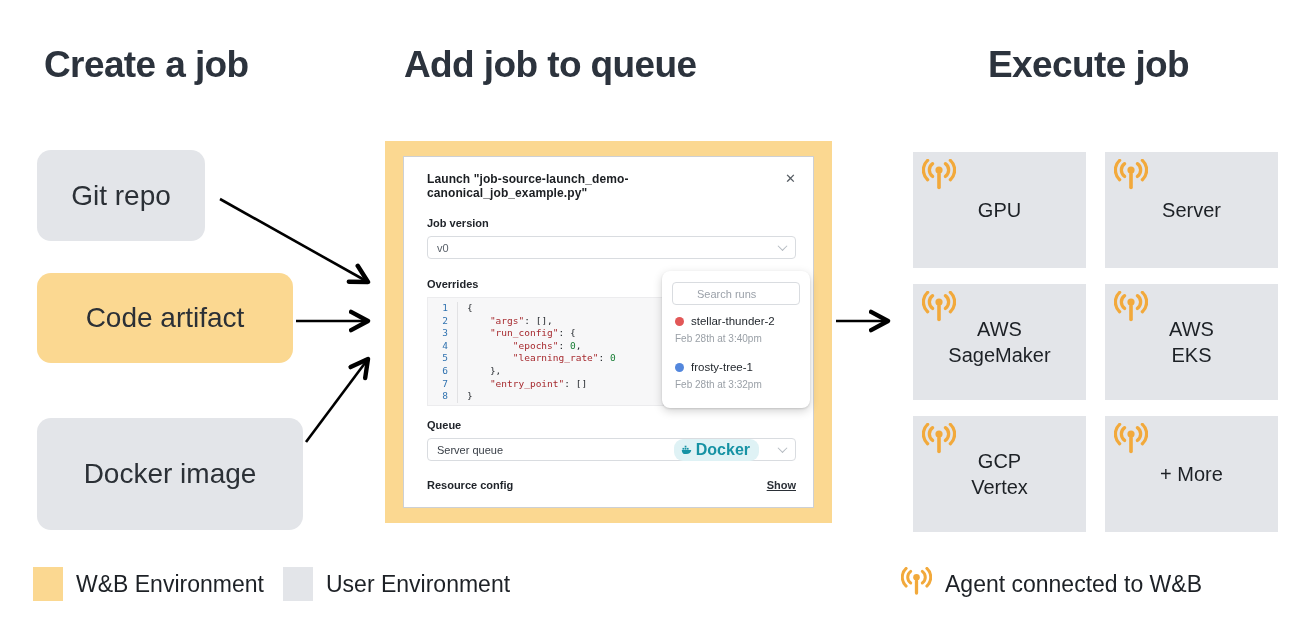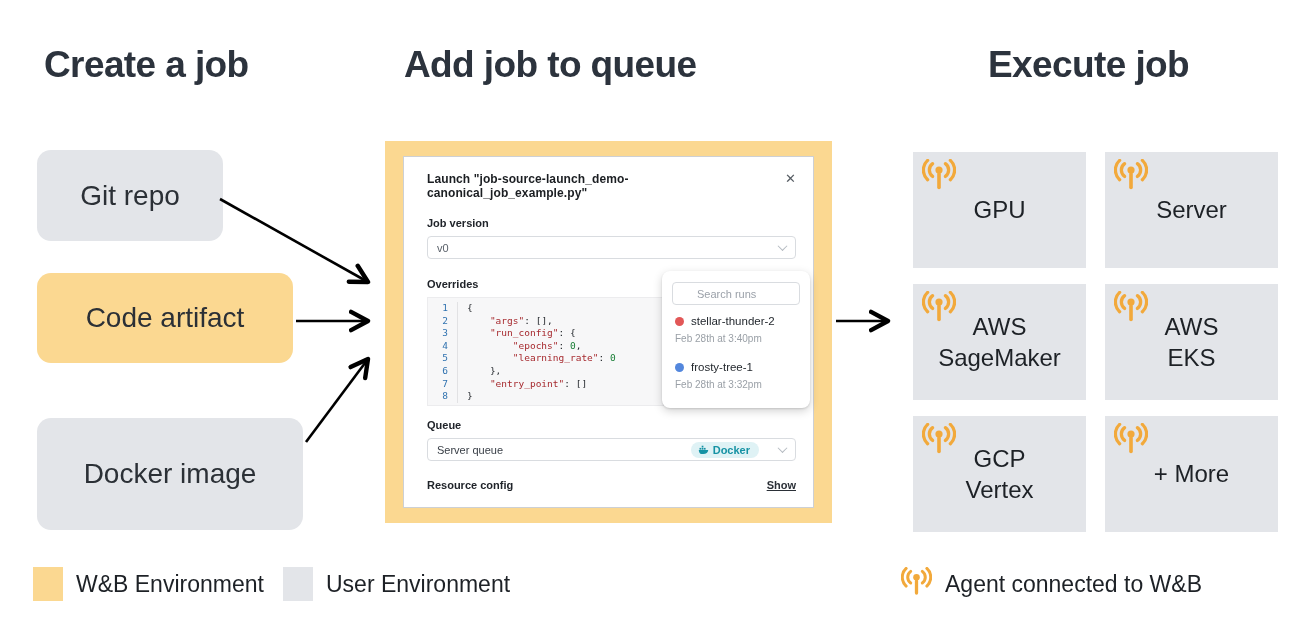--- a/index.html
+++ b/index.html
@@ -12,21 +12,21 @@
   .hdr-create { left:44px; }
   .hdr-queue { left:404px; }
   .hdr-execute { left:988px; }
 
   
   .arrows { position:absolute; left:0; top:0; width:1314px; height:642px; pointer-events:none; z-index:5; }
 
   
   .src { position:absolute; display:flex; align-items:center; justify-content:center;
          border-radius:14px; font-size:28px; color:#2b3036; }
-  .src-git    { left:37px;  top:150px; width:186px; height:91px; background:var(--user-gray); }
+  .src-git    { left:37px;  top:150px; width:168px; height:91px; background:var(--user-gray); }
   .src-code   { left:37px;  top:273px; width:256px; height:90px; background:var(--wandb-yellow); }
   .src-docker { left:37px;  top:418px; width:266px; height:112px; background:var(--user-gray); }
 
   
   .frame { position:absolute; left:385px; top:141px; width:447px; height:382px; background:var(--wandb-yellow); }
   .dialog { position:absolute; left:18px; top:15px; width:411px; height:352px; background:#fff;
             border:1px solid #cdd0d4; padding:15px 17px 0 23px; }
   .dlg-head { display:flex; align-items:flex-start; justify-content:space-between; }
   .dlg-title { font-size:12px; font-weight:700; color:#1b1e22; letter-spacing:0.1px; }
   .close { font-size:13px; color:#565c63; line-height:1; cursor:pointer; padding-left:6px; }
@@ -45,40 +45,40 @@
             font-family:"DejaVu Sans Mono","Liberation Mono",monospace; font-size:9.5px; padding-top:4px; }
   .cl { display:flex; line-height:12.6px; white-space:pre; }
   .cl .ln { width:30px; flex:none; text-align:right; padding-right:9px; color:var(--code-line-num); border-right:1px solid #e2e2e4; }
   .cl .ct { padding-left:9px; color:#24282d; }
   .tok-k { color:var(--code-key); }
   .tok-n { color:var(--code-num); }
 
   .mt-queue { margin-top:13px; }
   .queue-select { color:#383e46; }
   .pill { display:flex; align-items:center; gap:4px; background:var(--docker-pill-bg); color:var(--docker-teal);
-          font-size:11px; font-weight:700; border-radius:9px; padding:2px 9px 2px 7px; margin-right:14px; }
+          font-size:16px; font-weight:700; border-radius:9px; padding:2px 9px 2px 7px; margin-right:14px; }
   .show { font-size:11px; font-weight:700; color:#2b3037; cursor:pointer;text-decoration:underline; }
 
   
   .popup { position:absolute; left:662px; top:271px; width:148px; height:137px; background:#fff;
            border-radius:8px; box-shadow:0 1px 2px rgba(0,0,0,0.12), 0 3px 10px rgba(0,0,0,0.18);
            padding:11px 10px; z-index:6; }
   .search { width:100%; height:23px; border:1px solid #d9dce0; border-radius:4px; padding:0 24px;
             font-size:11px; color:#394048; font-family:inherit; outline:none; }
   .search::placeholder { color:#9ba1a9; }
   .run { padding:10px 3px 0 3px; cursor:pointer; }
   .run-name { display:flex; align-items:center; gap:7px; font-size:11.5px; color:#24292f; }
   .dot { width:9px; height:9px; border-radius:50%; flex:none; }
   .run-time { margin:6px 0 7px 0; font-size:10px; color:#9aa0a7; }
 
   
   .exec-grid { position:absolute; left:905px; top:152px; width:373px;
                display:grid; grid-template-columns:181px 181px; grid-auto-rows:116px; gap:16px 11px; }
   .exec-box { position:relative; background:var(--user-gray); display:flex; flex-direction:column;
-              align-items:center; justify-content:center; font-size:24px; color:#1d2126; line-height:1.3;margin-left:8px; }
+              align-items:center; justify-content:center; font-size:20px; color:#1d2126; line-height:1.3;margin-left:8px; }
   .exec-box .ant { position:absolute; left:9px; top:7px; }
   .ant svg { display:block; }
 
   
   .legend-item { position:absolute; top:565px; height:38px; display:flex; align-items:center; gap:13px;
                  font-size:23px; color:#1d2126; }
   .lg-wandb { left:33px; }
   .lg-user  { left:283px; }
   .lg-agent { left:901px; }
   .swatch { width:30px; height:34px; flex:none; }

